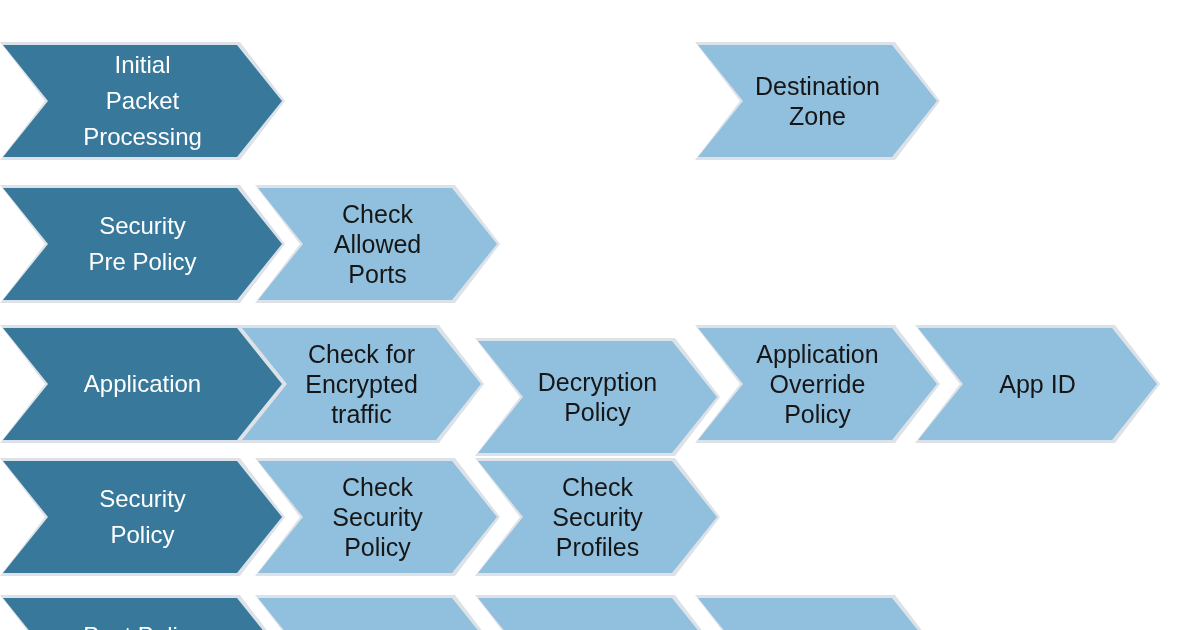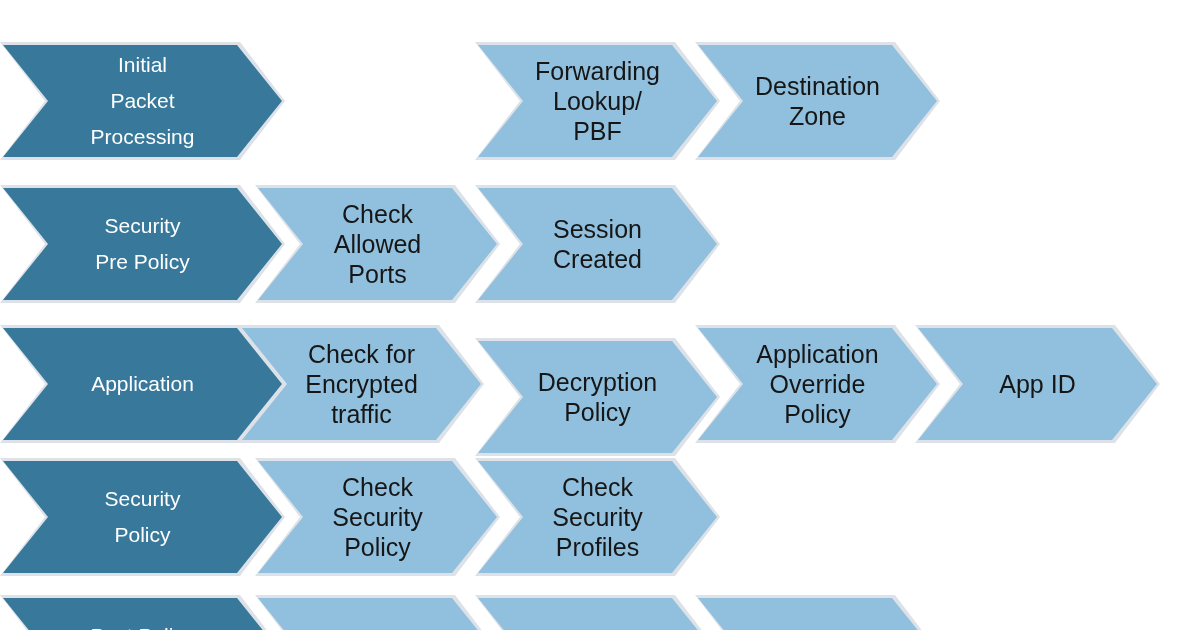--- a/index.html
+++ b/index.html
@@ -23,73 +23,60 @@
   .chevron.dark .fillarea { background: var(--dark, #38799b); }
   .chevron.light .fillarea { background: var(--light, #90c0de); }
 
   .chevron .label {
     position: absolute; inset: 0;
     display: flex; align-items: center; justify-content: center;
     text-align: center; white-space: pre-line;
   }
   .chevron.dark .label {
     color: var(--dark-text, #ffffff);
-    font-size: 21px; line-height: 36px;
+    font-size: 24px; line-height: 36px;
   }
   .chevron.light .label {
     color: var(--light-text, #161616);
     font-size: 25px; line-height: 30px;
   }
   
   .chevron.clipped .label { align-items: flex-start; padding-top: 23px; box-sizing: border-box; }
 </style>
 </head>
 <body style="--dark: #38799b; --light: #90c0de; --outline: #dde2e8; --dark-text: #ffffff; --light-text: #161616;">
 
 <div id="diagram">
 
   <div class="chevron dark" style="left:0;top:42px;width:285px">
     <div class="shape outline"></div>
     <div class="shape fillarea"></div>
     <div class="label">Initial
 Packet
 Processing</div>
   </div>
-  <div class="chevron light" style="left:475px;top:42px;width:245px">
-    <div class="shape outline"></div>
-    <div class="shape fillarea"></div>
-    <div class="label">Forwarding
-Lookup/
-PBF</div>
-  </div>
   <div class="chevron light" style="left:695px;top:42px;width:245px">
     <div class="shape outline"></div>
     <div class="shape fillarea"></div>
     <div class="label">Destination
 Zone</div>
   </div>
 
   <div class="chevron dark" style="left:0;top:185px;width:285px">
     <div class="shape outline"></div>
     <div class="shape fillarea"></div>
     <div class="label">Security
 Pre Policy</div>
   </div>
   <div class="chevron light" style="left:255px;top:185px;width:245px">
     <div class="shape outline"></div>
     <div class="shape fillarea"></div>
     <div class="label">Check
 Allowed
 Ports</div>
-  </div>
-  <div class="chevron light" style="left:475px;top:185px;width:245px">
-    <div class="shape outline"></div>
-    <div class="shape fillarea"></div>
-    <div class="label">Session
-Created</div>
   </div>
 
   <div class="chevron dark" style="left:0;top:325px;width:285px">
     <div class="shape outline"></div>
     <div class="shape fillarea"></div>
     <div class="label">Application</div>
   </div>
   <div class="chevron light" style="left:239px;top:325px;width:245px">
     <div class="shape outline"></div>
     <div class="shape fillarea"></div>

